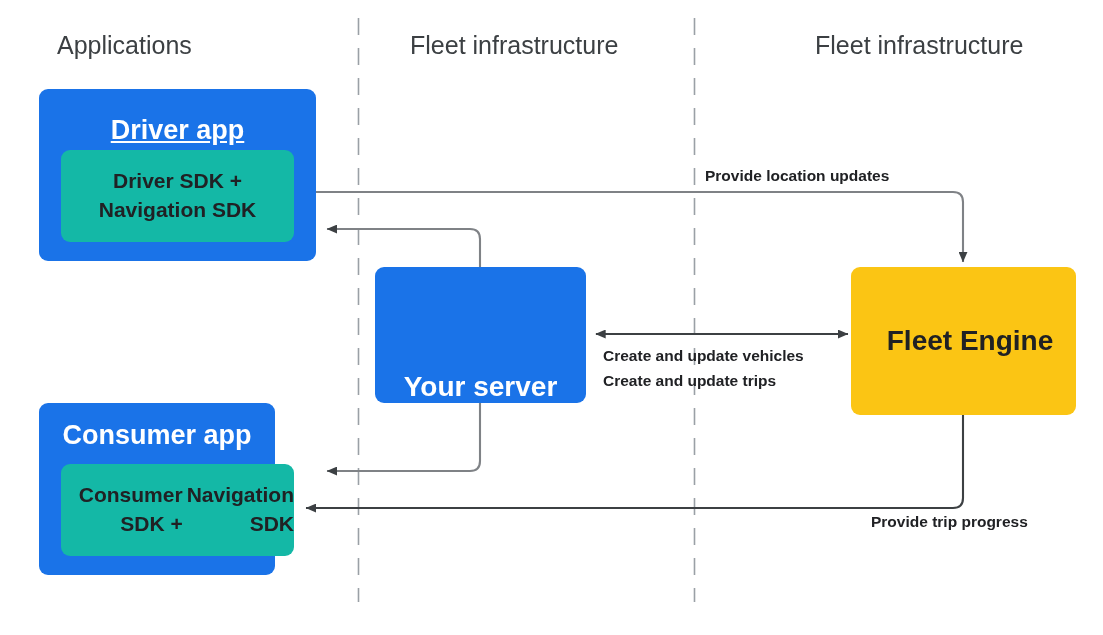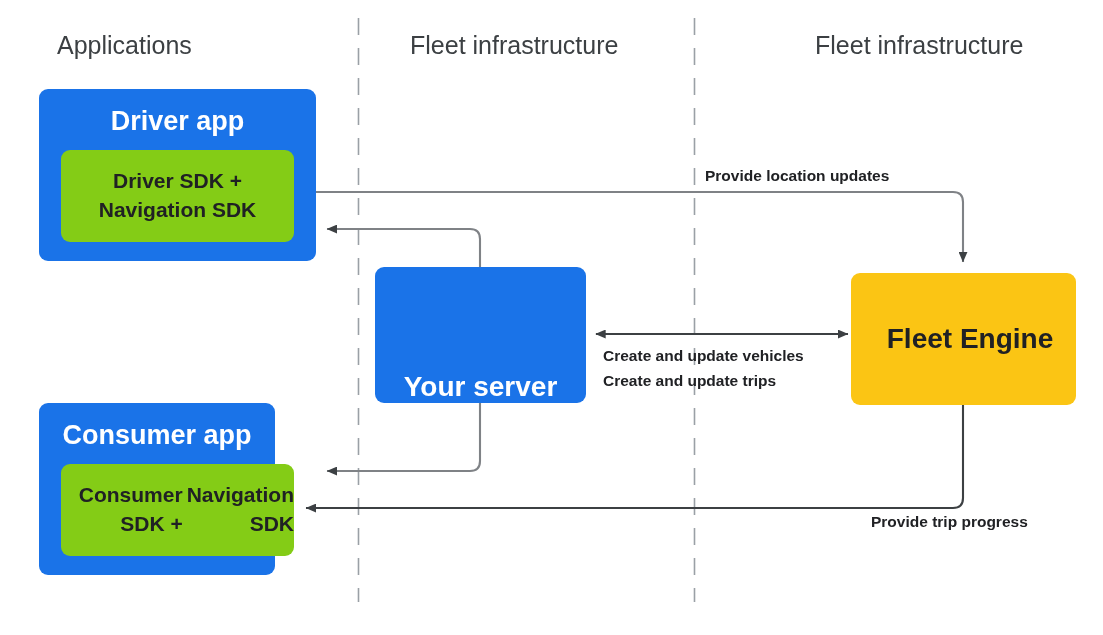--- a/index.html
+++ b/index.html
@@ -44,21 +44,21 @@
     left: 0;
     right: 0;
     text-align: center;
     color: #ffffff;
     font-weight: bold;
     font-size: 27px;
     white-space: nowrap;
   }
   .sdk-box {
     position: absolute;
-    background: #84cc16;
+    background: #14b8a6;
     border-radius: 9px;
     color: #202124;
     font-weight: bold;
     font-size: 21px;
     line-height: 1.38;
     display: flex;
     align-items: center;
     justify-content: center;
     text-align: center;
     box-sizing: border-box;
@@ -141,40 +141,40 @@
     </g>
   </svg>
 
   <div class="zone-label" style="left:57px; top:31px; width:240px;">Applications</div>
 
   <div class="zone-label" style="left:410px; top:31px; width:240px;">Fleet infrastructure</div>
 
   <div class="zone-label" style="left:815px; top:31px; width:240px;">Fleet infrastructure</div>
 
   <div class="app-box" id="driver-app-box" style="left:39px; top:89px; width:277px; height:172px;">
-    <div class="app-title" style="top:17px;">Driver app</div>
+    <div class="app-title" style="top:26px;text-decoration:underline;">Driver app</div>
     <div class="sdk-box" style="left:22px; top:61px; width:233px; height:92px; flex-direction:column;">
       <div>Driver SDK +</div>
       <div>Navigation SDK</div>
     </div>
   </div>
 
   <div class="app-box" id="consumer-app-box" style="left:39px; top:403px; width:236px; height:172px;">
     <div class="app-title" style="top:17px;">Consumer app</div>
     <div class="sdk-box" style="left:22px; top:61px; width:233px; height:92px; flex-direction:row;text-align:right;">
       <div>Consumer SDK +</div>
       <div>Navigation SDK</div>
     </div>
   </div>
 
   <div class="plain-box" id="your-server-box" style="left:375px; top:267px; width:211px; height:136px;align-items:flex-end;">
     <span>Your server</span>
   </div>
 
-  <div class="plain-box" id="fleet-engine-box" style="left:851px; top:273px; width:225px; height:132px;padding-left:13px;">
+  <div class="plain-box" id="fleet-engine-box" style="left:851px; top:267px; width:225px; height:148px;padding-left:13px;">
     <span>Fleet Engine</span>
   </div>
 
   <div class="edge-label center-label" style="left:705px; top:165px; width:440px; text-align:left;">Provide location updates</div>
 
   <div class="edge-label" style="left:603px; top:345px;">Create and update vehicles</div>
 
   <div class="edge-label" style="left:603px; top:370px;">Create and update trips</div>
 
   <div class="edge-label" style="left:823px; top:511px;margin-left:48px;">Provide trip progress</div>

